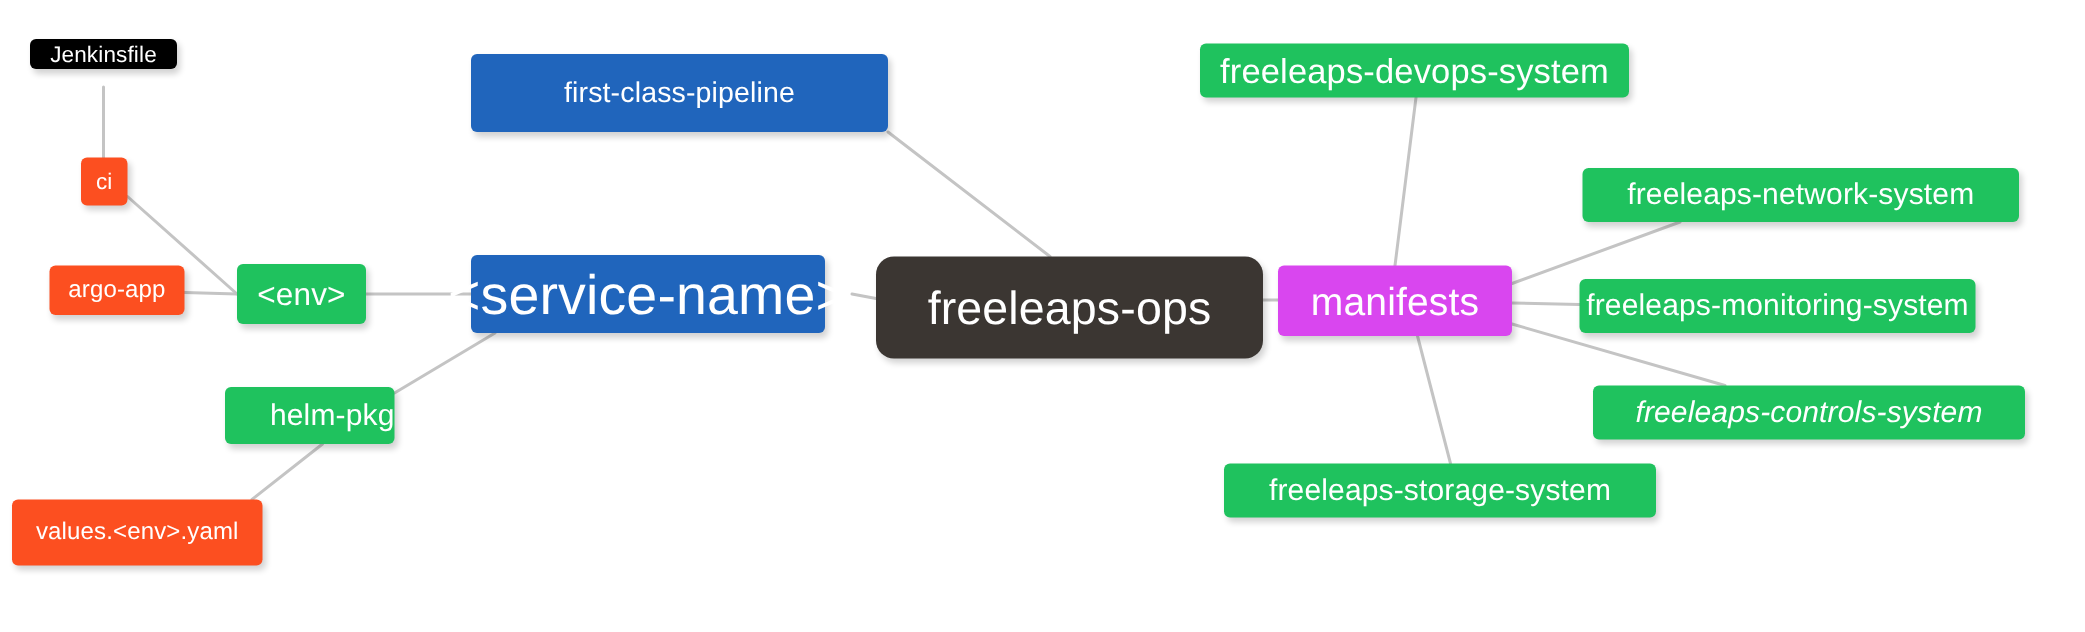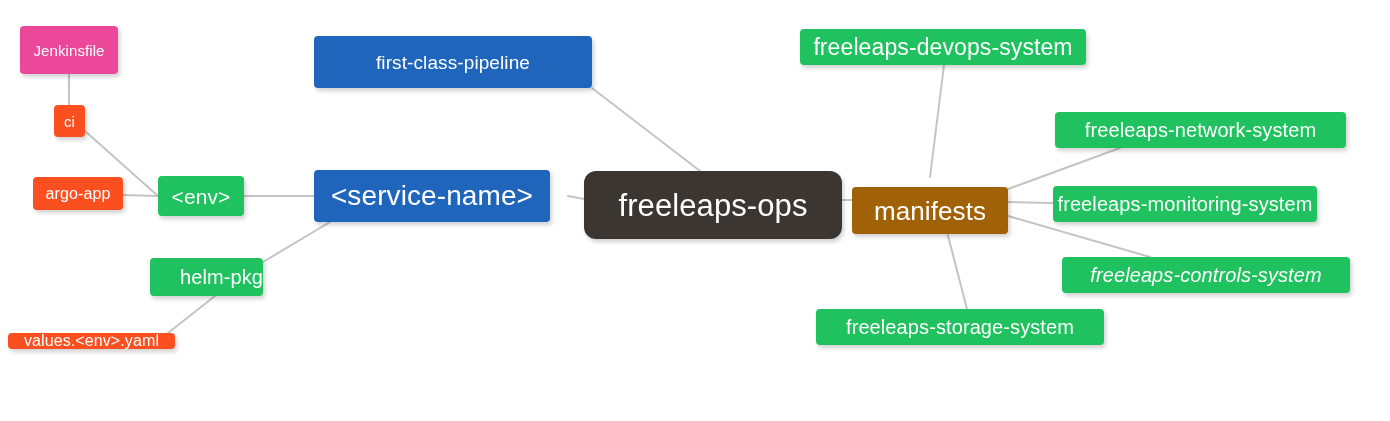--- a/index.html
+++ b/index.html
@@ -61,48 +61,48 @@
       <line x1="592" y1="88" x2="700" y2="171" stroke="#c4c4c4" stroke-width="2" stroke-linecap="round"></line>
       <line x1="568" y1="196" x2="584" y2="199" stroke="#c4c4c4" stroke-width="2" stroke-linecap="round"></line>
       <line x1="842" y1="200" x2="852" y2="200" stroke="#c4c4c4" stroke-width="2" stroke-linecap="round"></line>
       <line x1="930" y1="177" x2="944" y2="65" stroke="#c4c4c4" stroke-width="2" stroke-linecap="round"></line>
       <line x1="1008" y1="189" x2="1120" y2="148" stroke="#c4c4c4" stroke-width="2" stroke-linecap="round"></line>
       <line x1="1008" y1="202" x2="1053" y2="203" stroke="#c4c4c4" stroke-width="2" stroke-linecap="round"></line>
       <line x1="1008" y1="216" x2="1150" y2="257" stroke="#c4c4c4" stroke-width="2" stroke-linecap="round"></line>
       <line x1="945" y1="224" x2="967" y2="309" stroke="#c4c4c4" stroke-width="2" stroke-linecap="round"></line>
     </svg>
   <div id="node-layer">
-      <div class="node" style="left: 20px; top: 26px; width: 98px; height: 48px; background: #ec4899; font-size: 15px;">
+      <div class="node" style="left: 20px; top: 26px; width: 98px; height: 20px; background: #000000; font-size: 15px;">
         <span class="node-label">Jenkinsfile</span>
       </div>
       <div class="node" style="left: 54px; top: 105px; width: 31px; height: 32px; background: rgb(252, 79, 32); font-size: 15px;">
         <span class="node-label">ci</span>
       </div>
       <div class="node" style="left: 33px; top: 177px; width: 90px; height: 33px; background: rgb(252, 79, 32); font-size: 16px;">
         <span class="node-label">argo-app</span>
       </div>
       <div class="node" style="left: 158px; top: 176px; width: 86px; height: 40px; background: rgb(31, 194, 94); font-size: 21px;">
         <span class="node-label">&lt;env&gt;</span>
       </div>
       <div class="node" style="left: 150px; top: 258px; width: 113px; height: 38px; background: rgb(31, 194, 94); font-size: 20px; justify-content: flex-end;">
         <span class="node-label">helm-pkg</span>
       </div>
-      <div class="node" style="left: 8px; top: 333px; width: 167px; height: 16px; background: rgb(252, 79, 32); font-size: 16px;">
+      <div class="node" style="left: 8px; top: 333px; width: 167px; height: 44px; background: rgb(252, 79, 32); font-size: 16px;">
         <span class="node-label">values.&lt;env&gt;.yaml</span>
       </div>
       <div class="node" style="left: 314px; top: 36px; width: 278px; height: 52px; background: rgb(32, 101, 188); font-size: 19px;">
         <span class="node-label">first-class-pipeline</span>
       </div>
-      <div class="node" style="left: 314px; top: 170px; width: 236px; height: 52px; background: rgb(32, 101, 188); font-size: 28px;">
+      <div class="node" style="left: 314px; top: 170px; width: 236px; height: 52px; background: rgb(32, 101, 188); font-size: 37px;">
         <span class="node-label">&lt;service-name&gt;</span>
       </div>
       <div class="node" style="left: 584px; top: 171px; width: 258px; height: 68px; background: rgb(59, 54, 50); font-size: 31px; border-radius: 12px;">
         <span class="node-label">freeleaps-ops</span>
       </div>
-      <div class="node" style="left: 852px; top: 187px; width: 156px; height: 47px; background: #a16207; font-size: 26px;">
+      <div class="node" style="left: 852px; top: 177px; width: 156px; height: 47px; background: #d946ef; font-size: 26px;">
         <span class="node-label">manifests</span>
       </div>
       <div class="node" style="left: 800px; top: 29px; width: 286px; height: 36px; background: rgb(31, 194, 94); font-size: 23px;">
         <span class="node-label">freeleaps-devops-system</span>
       </div>
       <div class="node" style="left: 1055px; top: 112px; width: 291px; height: 36px; background: rgb(31, 194, 94); font-size: 20px;">
         <span class="node-label">freeleaps-network-system</span>
       </div>
       <div class="node" style="left: 1053px; top: 186px; width: 264px; height: 36px; background: rgb(31, 194, 94); font-size: 20px;">
         <span class="node-label">freeleaps-monitoring-system</span>

